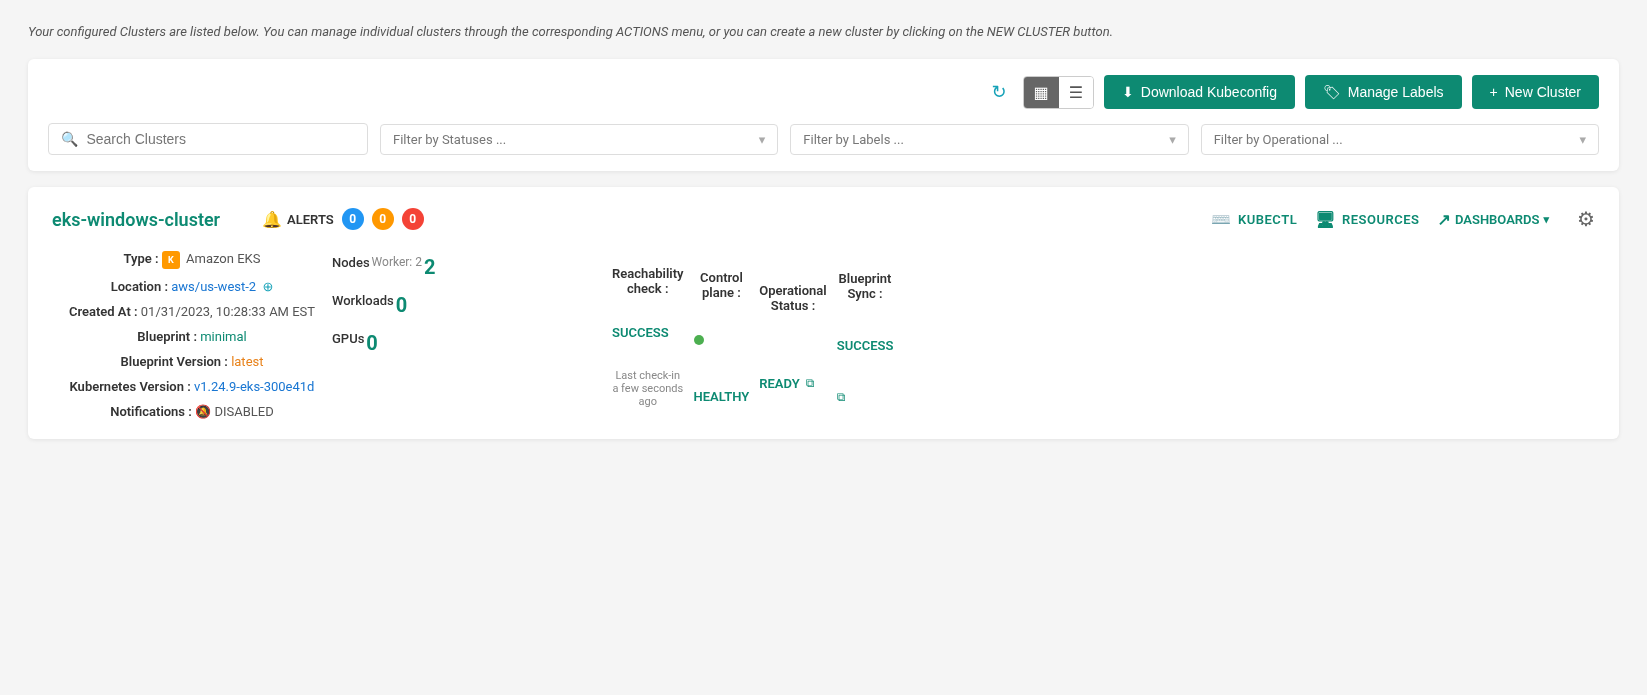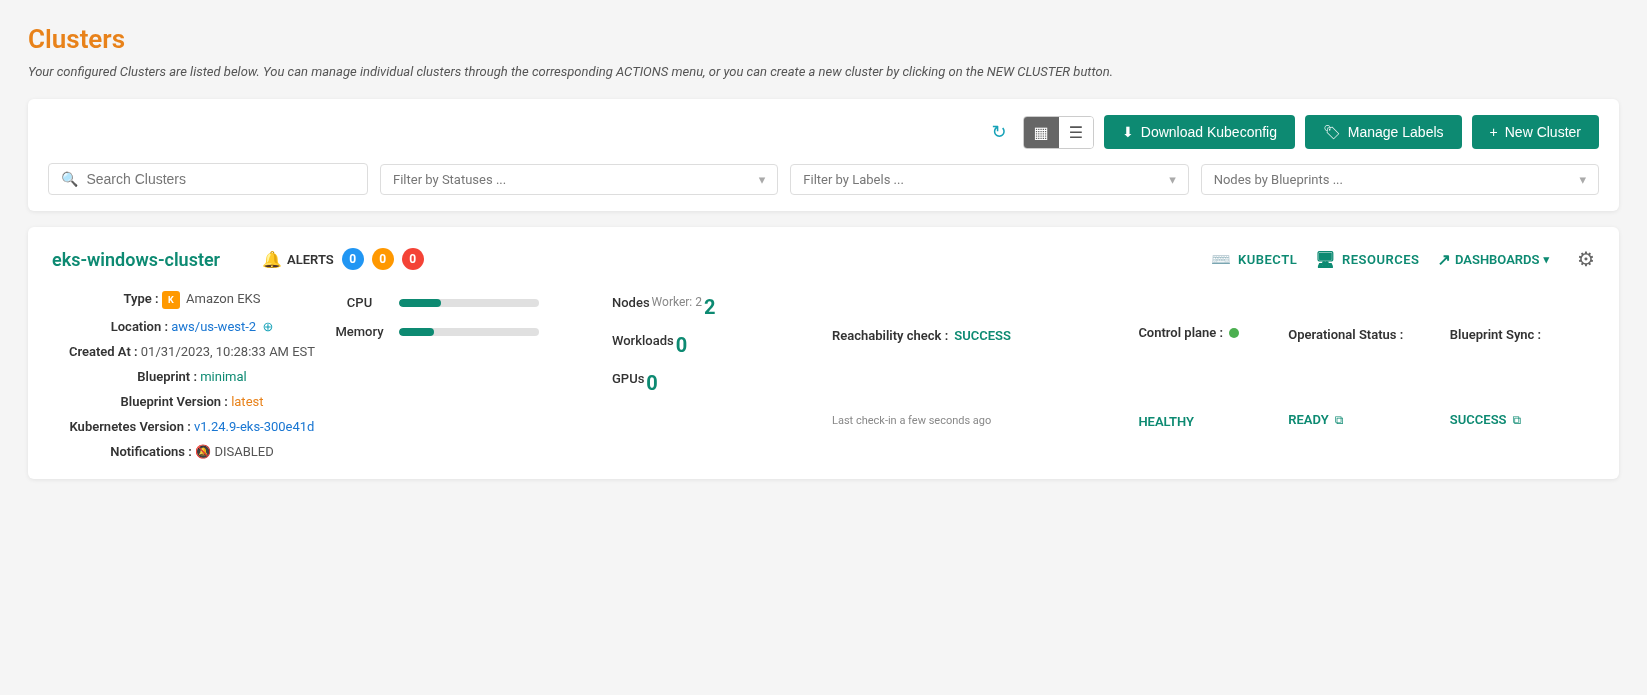--- a/index.html
+++ b/index.html
@@ -68,21 +68,20 @@
     .status-checkin { color: #888; font-size: 11px; }
     .dot-green { width: 10px; height: 10px; border-radius: 50%; background: #4caf50; display: inline-block; }
     .ext-link { color: #0d8a72; font-size: 12px; }
     .dashboards-btn { display: flex; align-items: center; gap: 4px; color: #0d8a72; font-size: 13px; font-weight: 600; cursor: pointer; }
     .dashboards-caret { font-size: 11px; color: #0d8a72; }
   </style>
 </head>
 <body>
 
 <div class="page">
-  <div class="page-title">Clusters</div>
   <div class="page-subtitle">Your configured Clusters are listed below. You can manage individual clusters through the corresponding ACTIONS menu, or you can create a new cluster by clicking on the NEW CLUSTER button.</div>
 
   <div class="toolbar-card">
     <div class="toolbar-row">
       <button class="refresh-btn" title="Refresh">↻</button>
       <div class="view-toggle">
         <button class="view-btn active">▦</button>
         <button class="view-btn">☰</button>
       </div>
       <button class="btn-teal">
@@ -106,21 +105,21 @@
       </div>
       <div class="filter-select">
         <span>Filter by Statuses ...</span>
         <span class="chevron">▾</span>
       </div>
       <div class="filter-select">
         <span>Filter by Labels ...</span>
         <span class="chevron">▾</span>
       </div>
       <div class="filter-select">
-        <span>Nodes by Blueprints ...</span>
+        <span>Filter by Operational ...</span>
         <span class="chevron">▾</span>
       </div>
     </div>
   </div>
 
   <div class="clusters-list">
     <div class="cluster-card">
       <div class="cluster-header">
         <span class="cluster-name">eks-windows-cluster</span>
 
@@ -181,34 +180,20 @@
             <span class="info-label">Kubernetes Version :</span>
             <span class="info-value blue">v1.24.9-eks-300e41d</span>
           </div>
           <div class="info-row">
             <span class="info-label">Notifications :</span>
             <span>🔕</span>
             <span class="info-value">DISABLED</span>
           </div>
         </div>
 
-        <div class="resources-col" style="padding-top: 4px;">
-          <div class="resource-row">
-            <span class="resource-label">CPU</span>
-            <div class="progress-bar-bg">
-              <div class="progress-bar-fill fill-teal" style="width: 30%;"></div>
-            </div>
-          </div>
-          <div class="resource-row">
-            <span class="resource-label">Memory</span>
-            <div class="progress-bar-bg">
-              <div class="progress-bar-fill fill-teal" style="width: 25%;"></div>
-            </div>
-          </div>
-        </div>
 
         <div class="nodes-col" style="padding-top: 4px;">
           <div class="nodes-row">
             <div class="stat-row">
               <span class="stat-label">Nodes</span>
               <span class="stat-sublabel">Worker: 2</span>
               <span class="stat-value">2</span>
             </div>
           </div>
           <div class="stat-row">

